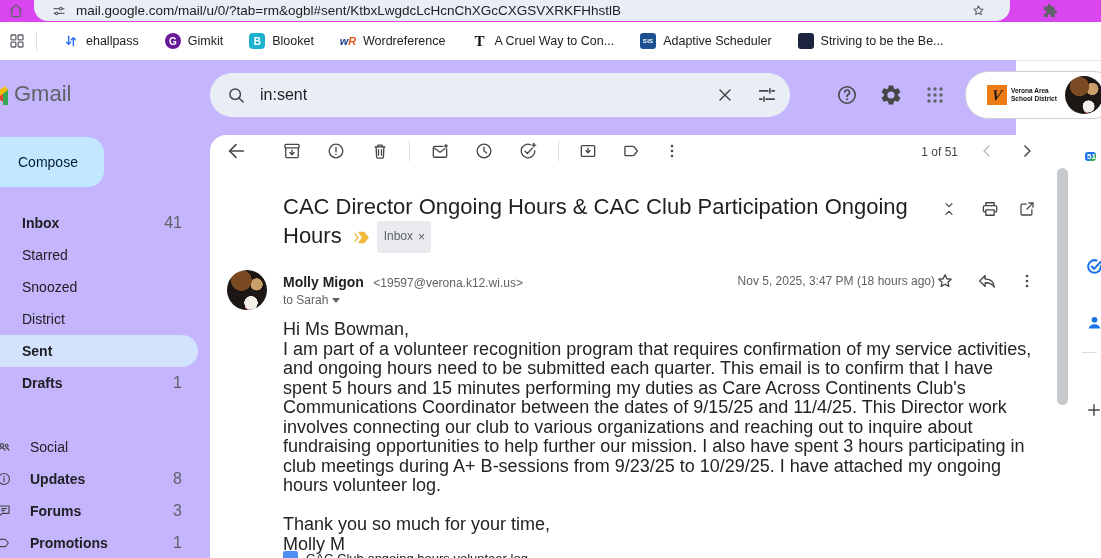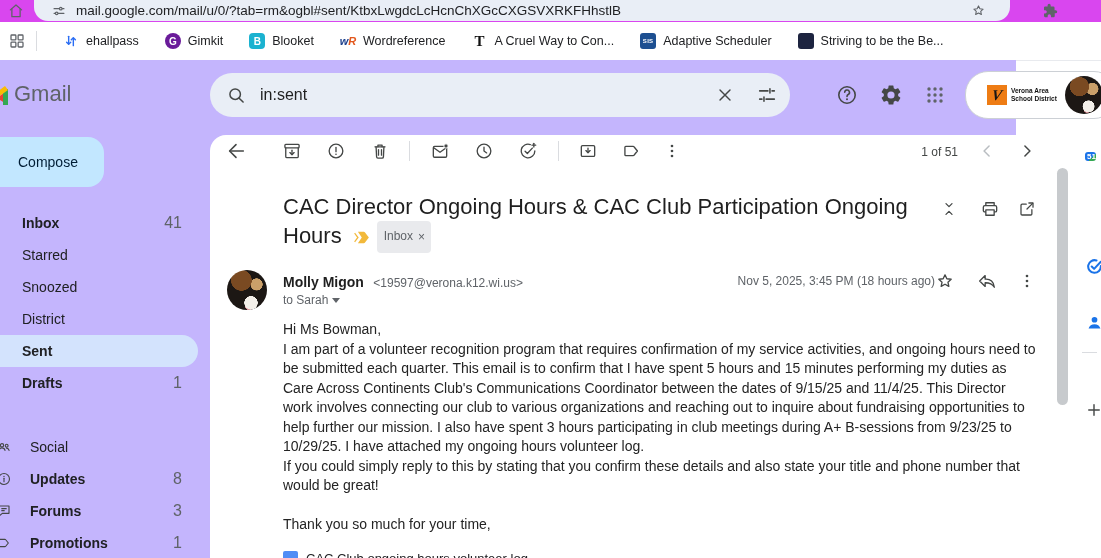--- a/index.html
+++ b/index.html
@@ -80,21 +80,21 @@
       radial-gradient(circle at 36% 26%, #7a4a22 0 26%, rgba(0,0,0,0) 27%),
       radial-gradient(circle at 74% 36%, #caa06a 0 15%, rgba(0,0,0,0) 16%),
       #1c1714;}
   .sender-line{position:absolute;left:73px;top:138px;white-space:nowrap;}
   .sender-name{font-size:14px;font-weight:bold;color:#1f1f1f;}
   .sender-email{font-size:12px;color:#5f6368;margin-left:5px;}
   .to-line{position:absolute;left:73px;top:158px;font-size:12px;color:#5f6368;display:flex;align-items:center;gap:4px;cursor:pointer;}
   .caret{width:0;height:0;border-left:4px solid transparent;border-right:4px solid transparent;border-top:5px solid #5f6368;}
   .date-line{position:absolute;right:143px;top:139px;font-size:12px;color:#5f6368;white-space:nowrap;}
   .msg-ic{position:absolute;top:134px;width:24px;height:24px;display:flex;align-items:center;justify-content:center;cursor:pointer;}
-  .body{position:absolute;left:73px;top:185px;width:755px;font-size:14px;line-height:19.5px;color:#242424;}
+  .body{position:absolute;left:73px;top:185px;width:755px;font-size:18px;line-height:19.5px;color:#242424;}
   .body p{margin:0;}
   .blank{height:19.5px;}
   .attach-sliver{position:absolute;left:73px;top:416px;width:420px;height:7px;overflow:hidden;}
   .attach-inner{display:flex;align-items:flex-start;gap:8px;}
   .attach-doc{width:15px;height:18px;background:#4f8df5;border-radius:2px;flex:0 0 auto;}
   .attach-name{font-size:13px;color:#202124;white-space:nowrap;}
   
   .rail{position:absolute;left:1078px;top:75px;width:23px;height:423px;}
   .rail-item{position:absolute;left:7px;cursor:pointer;}
   .cal{width:18px;height:18px;border-radius:3px;background:linear-gradient(135deg,#1a73e8 62%,#34a853 62%);color:#fff;font-size:8px;font-weight:bold;padding-left:2px;box-sizing:border-box;line-height:11px;}
@@ -453,21 +453,21 @@
 
       <div class="msg-avatar"></div>
       <div class="sender-line">
         <span class="sender-name">Molly Migon</span>
         <span class="sender-email">&lt;19597@verona.k12.wi.us&gt;</span>
       </div>
       <div class="to-line">
         <span>to Sarah</span>
         <span class="caret"></span>
       </div>
-      <span class="date-line">Nov 5, 2025, 3:45 PM (18 hours ago)</span>
+      <span class="date-line">Nov 5, 2025, 3:47 PM (18 hours ago)</span>
       <span class="msg-ic" style="left:723px">
         <svg width="20" height="20" viewBox="0 0 24 24" fill="none" stroke="#444746" stroke-width="1.6" stroke-linejoin="round">
             <path d="M12 4.6l2.2 4.7 5.2.6-3.85 3.5 1.05 5.1L12 15.9l-4.6 2.6 1.05-5.1L4.6 9.9l5.2-.6z"></path>
           </svg>
       </span>
       <span class="msg-ic" style="left:765px">
         <svg width="20" height="20" viewBox="0 0 24 24" fill="none" stroke="#444746" stroke-width="1.6" stroke-linecap="round" stroke-linejoin="round">
             <path d="M9.8 9.8V5.5L3.2 12l6.6 6.5v-4.4c5.2-.1 8.6 1.5 11 5.4-.6-6.5-4.6-10.3-11-9.7z"></path>
           </svg>
       </span>
@@ -475,23 +475,23 @@
         <svg width="20" height="20" viewBox="0 0 24 24" fill="#444746">
             <circle cx="12" cy="6" r="1.6"></circle>
             <circle cx="12" cy="12" r="1.6"></circle>
             <circle cx="12" cy="18" r="1.6"></circle>
           </svg>
       </span>
 
       <div class="body">
         <p>Hi Ms Bowman,</p>
         <p>I am part of a volunteer recognition program that requires confirmation of my service activities, and ongoing hours need to be submitted each quarter. This email is to confirm that I have spent 5 hours and 15 minutes performing my duties as Care Across Continents Club's Communications Coordinator between the dates of 9/15/25 and 11/4/25. This Director work involves connecting our club to various organizations and reaching out to inquire about fundraising opportunities to help further our mission. I also have spent 3 hours participating in club meetings during A+ B-sessions from 9/23/25 to 10/29/25. I have attached my ongoing hours volunteer log.</p>
-        <p>If you could simply reply to this by stating that you confirm these details and also state your title and phone number that would be great!</p>
         <p class="blank"></p>
         <p>Thank you so much for your time,</p>
+        <p>Molly M</p>
       </div>
 
       <div class="attach-sliver">
         <div class="attach-inner">
           <span class="attach-doc"></span>
           <span class="attach-name">CAC Club ongoing hours volunteer log</span>
         </div>
       </div>
     </div>
 

